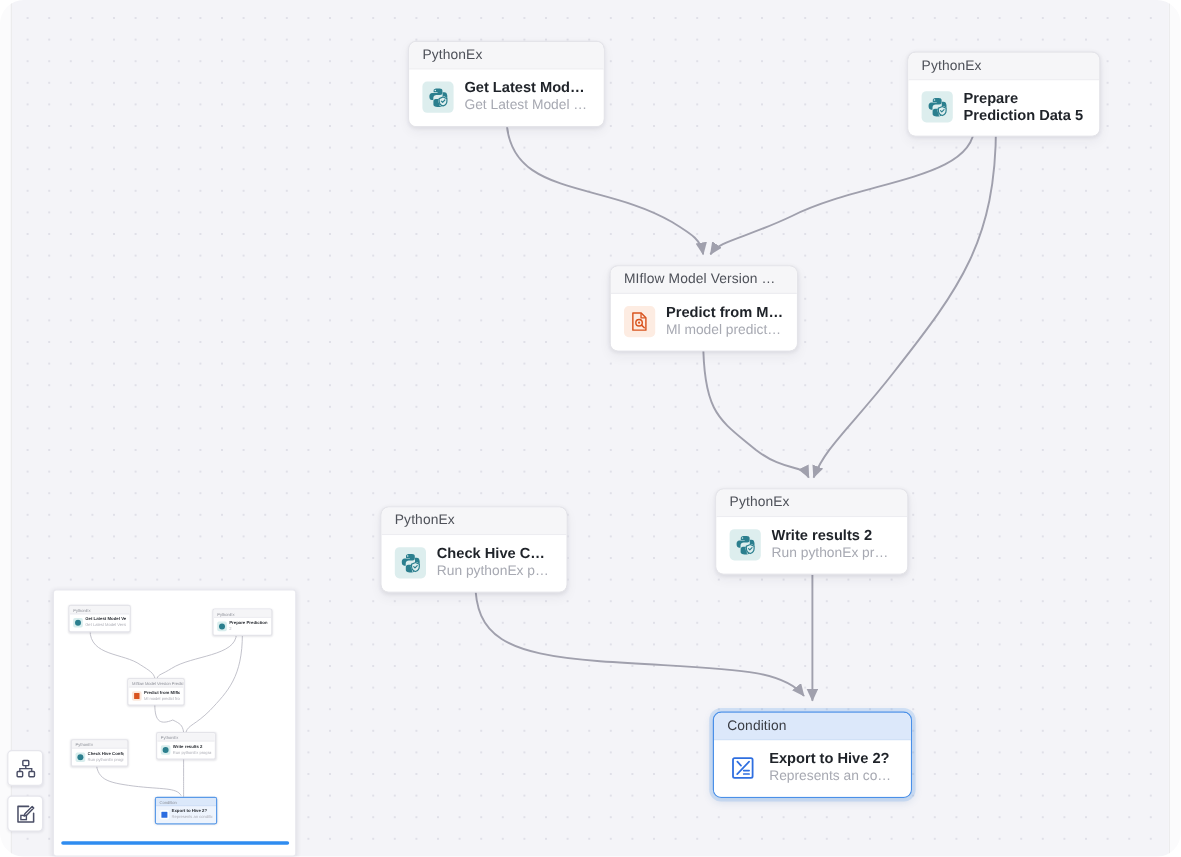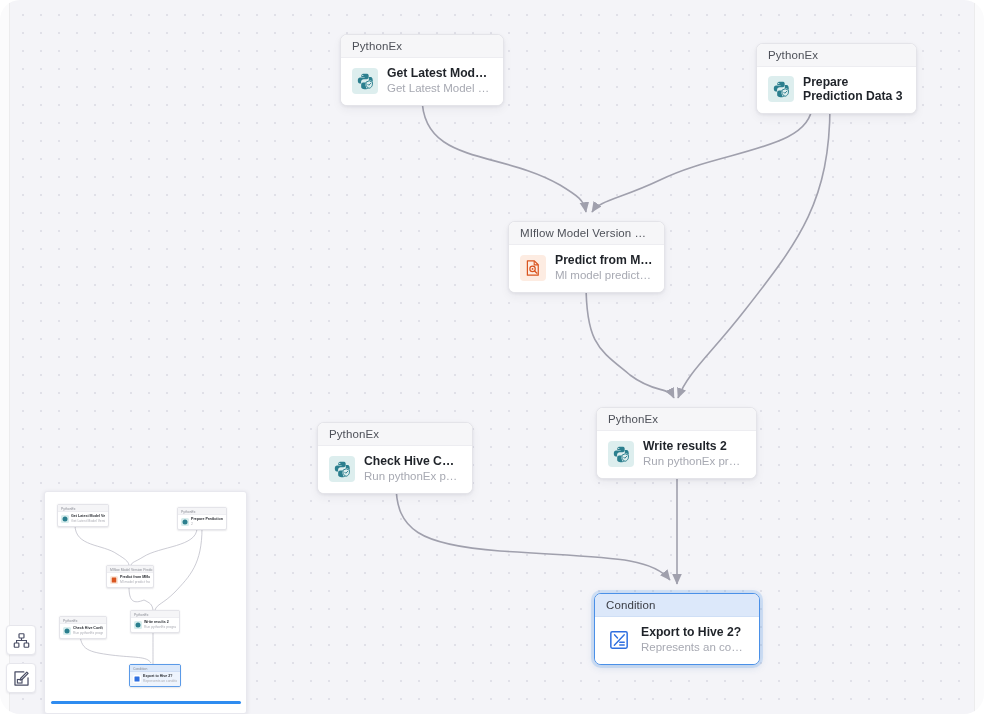--- a/index.html
+++ b/index.html
@@ -273,21 +273,21 @@
       <div class="node-icon teal">
         <svg width="18" height="18" viewBox="0 0 24 24">
           <path d="M11.3 2.2c-2.4 0-4.2.5-4.2 2.3v2.1h4.4v.7H5.4C3.6 7.3 2.4 8.6 2.4 11.2c0 2.5 1 4 2.8 4h1.6v-2.4c0-2 1.6-3.3 3.5-3.3h4c1.6 0 2.6-1 2.6-2.5V4.5c0-1.5-1.2-2.3-3.1-2.3h-2.5zM9 3.6c.5 0 .9.4.9.9s-.4.9-.9.9-.9-.4-.9-.9.4-.9.9-.9z" fill="#2b7f8e"></path>
           <path d="M17.1 8.5v2.3c0 2.1-1.7 3.3-3.6 3.3h-4c-1.5 0-2.6 1.1-2.6 2.5v3.4c0 1.5 1.3 2.3 2.8 2.6 1.8.3 3.5.4 5.1 0 1.4-.3 2.6-1 2.6-2.6v-2.1h-4.4v-.7h6.1c1.8 0 2.5-1.2 2.9-3.1.5-1.9.5-3.7 0-5.2-.4-1.6-1.2-2.4-2.9-2.4h-2zm-2.6 11.6c.5 0 .9.4.9.9s-.4.9-.9.9-.9-.4-.9-.9.4-.9.9-.9z" fill="#2b7f8e"></path>
           <circle cx="17.6" cy="16.2" r="5.2" fill="#ddeeee"></circle>
           <path d="M17.6 11.7l4.3 1.9v2.6c0 2.7-1.8 4.7-4.3 5.5-2.5-.8-4.3-2.8-4.3-5.5v-2.6z" fill="none" stroke="#2b7f8e" stroke-width="1.3"></path>
           <path d="M15.7 16.3l1.4 1.4 2.5-2.6" fill="none" stroke="#2b7f8e" stroke-width="1.3" stroke-linecap="round" stroke-linejoin="round"></path>
         </svg>
       </div>
       <div class="node-text">
-        <div class="node-title wrap">Prepare Prediction Data 3</div>
+        <div class="node-title wrap">Prepare Prediction Data 5</div>
       </div>
     </div>
   </div>
 
   <div class="node" id="node-mlflow">
     <div class="node-header">MIflow Model Version Predicti...</div>
     <div class="node-body">
       <div class="node-icon orange">
         <svg width="18" height="18" viewBox="0 0 24 24">
           <path d="M4.5 2.5h9.3l5.2 5.2v13.8H4.5z" fill="none" stroke="#d9541f" stroke-width="1.6" stroke-linejoin="round"></path>

